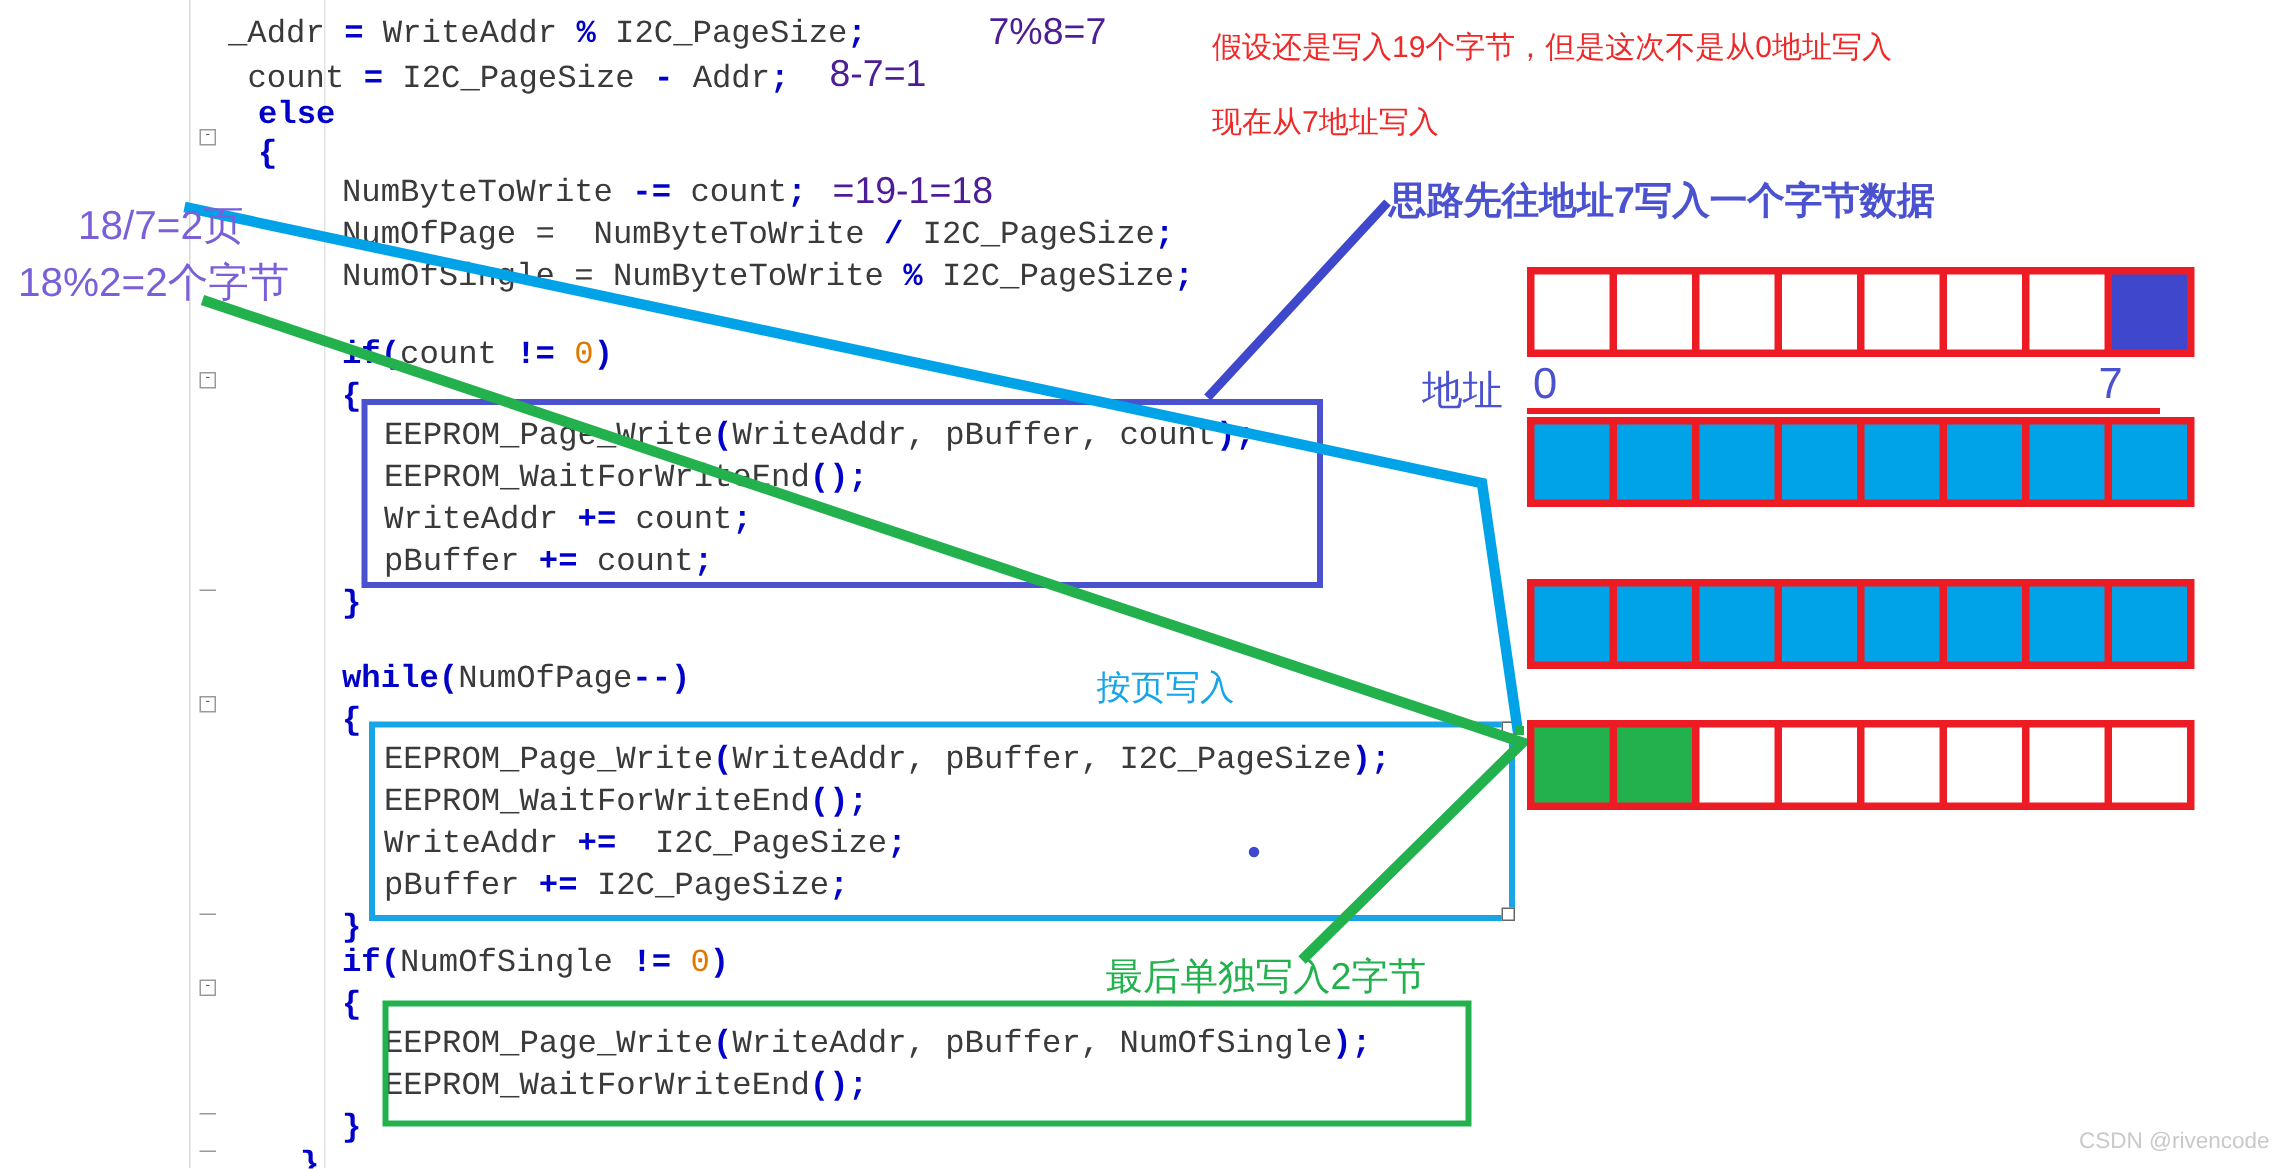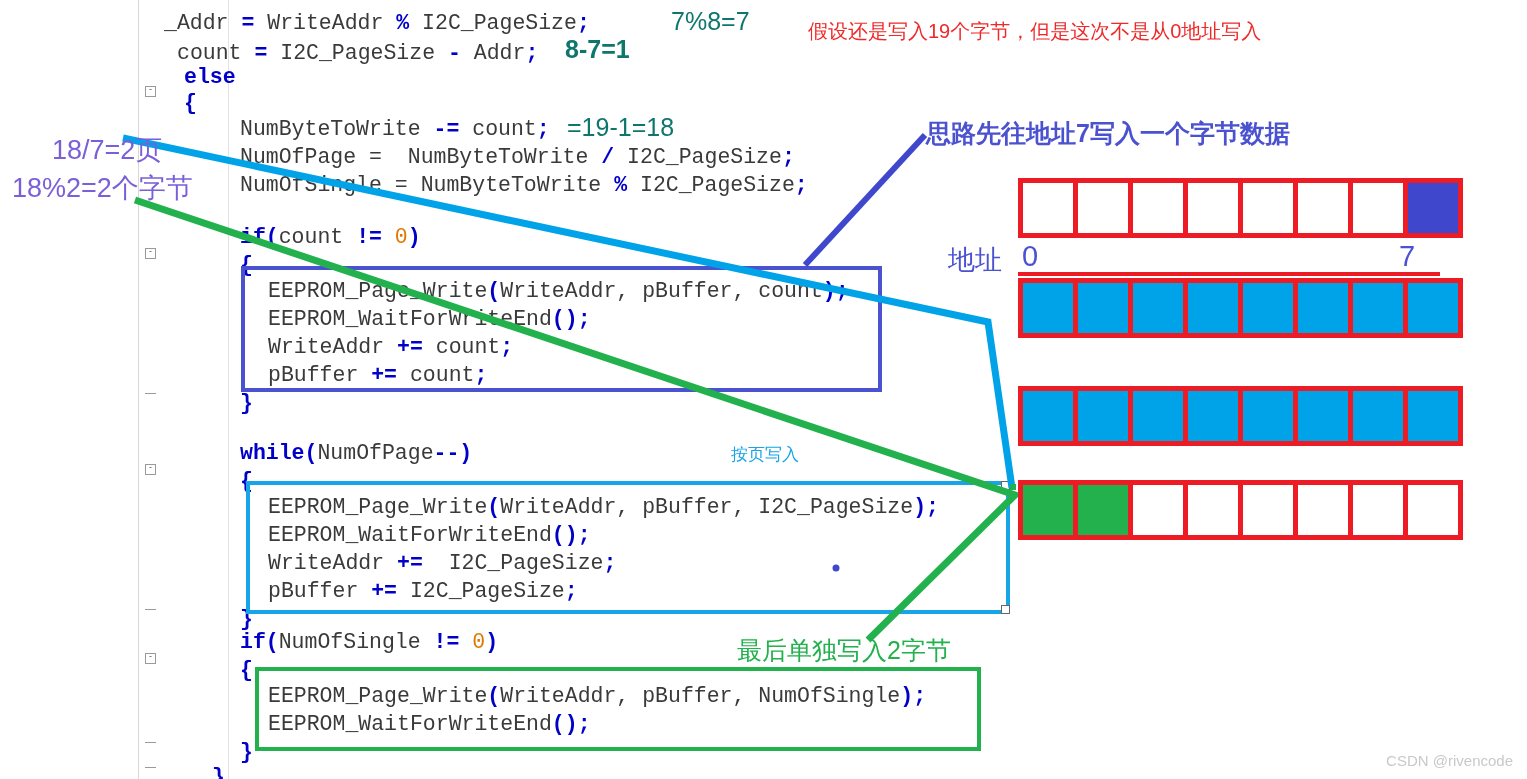--- a/index.html
+++ b/index.html
@@ -7,21 +7,21 @@
     width:1527px;height:779px;
     background:#ffffff;
     font-family:"Liberation Sans", sans-serif;
     overflow:hidden;
     position:relative;
   }
   #root{position:absolute;left:0;top:0;width:1527px;height:779px;overflow:hidden;}
 
   
   .editor{
-    position:absolute;left:12px;top:0;width:1030px;height:779px;
+    position:absolute;left:0;top:0;width:1030px;height:779px;
     font-family:"Liberation Mono","DejaVu Sans Mono",monospace;
     font-size:21.5px;
     line-height:30px;
     color:#3a3a3a;
     white-space:pre;
     letter-spacing:0px;
   }
   .gutter-line{
     position:absolute;left:126px;top:0;width:1px;height:779px;
     background:#d8d8d8;
@@ -42,33 +42,33 @@
   }
 
   .cl{position:absolute;left:0;}
   .kw{color:#0000c8;font-weight:bold;}
   .num{color:#e07800;}
   .pn{color:#0000c8;font-weight:bold;}
   .id{color:#3a3a3a;}
 
   
   .ann-inline{
-    color:#0f766e;
+    color:#4c1d95;
     font-family:"Liberation Sans",sans-serif;
     font-size:25px;
     font-weight:400;
     letter-spacing:0px;
   }
 
   
   .ann{position:absolute;white-space:nowrap;}
   .ann-red{color:#f02828;font-size:20px;}
   .ann-purple{color:#7a5fd8;font-size:27px;}
   .ann-blue{color:#4b52d0;font-size:25px;}
-  .ann-cyan{color:#18a5e8;font-size:17px;}
+  .ann-cyan{color:#18a5e8;font-size:23px;}
   .ann-green{color:#22b14c;font-size:25px;}
 
   
   .codebox{position:absolute;box-sizing:border-box;background:transparent;}
   .box-blue{border:4px solid #4b52d0;}
   .box-cyan{border:4px solid #18a5e8;}
   .box-green{border:4px solid #22b14c;}
 
   
   .handle{position:absolute;width:7px;height:7px;border:1px solid #666;background:#fff;}
@@ -104,21 +104,21 @@
     <div class="fold minus" style="top:86px"></div>
     <div class="fold minus" style="top:248px"></div>
     <div class="foldtick" style="top:393px"></div>
     <div class="fold minus" style="top:464px"></div>
     <div class="foldtick" style="top:609px"></div>
     <div class="fold minus" style="top:653px"></div>
     <div class="foldtick" style="top:742px"></div>
     <div class="foldtick" style="top:767px"></div>
 
     <div id="code-lines"><div class="cl" style="top: 8px; left: 152px;"><span class="id">_Addr </span><span class="kw">=</span><span class="id"> WriteAddr </span><span class="kw">%</span><span class="id"> I2C_PageSize</span><span class="pn">;</span></div><div class="cl" style="top: 38px; left: 165px;"><span class="id">count </span><span class="kw">=</span><span class="id"> I2C_PageSize </span><span class="kw">-</span><span class="id"> Addr</span><span class="pn">;</span></div><div class="cl" style="top: 62px; left: 172px;"><span class="kw">else</span></div><div class="cl" style="top: 88px; left: 172px;"><span class="pn">{</span></div><div class="cl" style="top: 114px; left: 228px;"><span class="id">NumByteToWrite </span><span class="kw">-=</span><span class="id"> count</span><span class="pn">;</span></div><div class="cl" style="top: 142px; left: 228px;"><span class="id">NumOfPage =  NumByteToWrite </span><span class="kw">/</span><span class="id"> I2C_PageSize</span><span class="pn">;</span></div><div class="cl" style="top: 170px; left: 228px;"><span class="id">NumOfSingle = NumByteToWrite </span><span class="kw">%</span><span class="id"> I2C_PageSize</span><span class="pn">;</span></div><div class="cl" style="top: 222px; left: 228px;"><span class="kw">if</span><span class="pn">(</span><span class="id">count </span><span class="kw">!=</span><span class="id"> </span><span class="num">0</span><span class="pn">)</span></div><div class="cl" style="top: 250px; left: 228px;"><span class="pn">{</span></div><div class="cl" style="top: 276px; left: 256px;"><span class="id">EEPROM_Page_Write</span><span class="pn">(</span><span class="id">WriteAddr, pBuffer, count</span><span class="pn">)</span><span class="pn">;</span></div><div class="cl" style="top: 304px; left: 256px;"><span class="id">EEPROM_WaitForWriteEnd</span><span class="pn">()</span><span class="pn">;</span></div><div class="cl" style="top: 332px; left: 256px;"><span class="id">WriteAddr </span><span class="kw">+=</span><span class="id"> count</span><span class="pn">;</span></div><div class="cl" style="top: 360px; left: 256px;"><span class="id">pBuffer </span><span class="kw">+=</span><span class="id"> count</span><span class="pn">;</span></div><div class="cl" style="top: 388px; left: 228px;"><span class="pn">}</span></div><div class="cl" style="top: 438px; left: 228px;"><span class="kw">while</span><span class="pn">(</span><span class="id">NumOfPage</span><span class="kw">--</span><span class="pn">)</span></div><div class="cl" style="top: 466px; left: 228px;"><span class="pn">{</span></div><div class="cl" style="top: 492px; left: 256px;"><span class="id">EEPROM_Page_Write</span><span class="pn">(</span><span class="id">WriteAddr, pBuffer, I2C_PageSize</span><span class="pn">)</span><span class="pn">;</span></div><div class="cl" style="top: 520px; left: 256px;"><span class="id">EEPROM_WaitForWriteEnd</span><span class="pn">()</span><span class="pn">;</span></div><div class="cl" style="top: 548px; left: 256px;"><span class="id">WriteAddr </span><span class="kw">+=</span><span class="id">  I2C_PageSize</span><span class="pn">;</span></div><div class="cl" style="top: 576px; left: 256px;"><span class="id">pBuffer </span><span class="kw">+=</span><span class="id"> I2C_PageSize</span><span class="pn">;</span></div><div class="cl" style="top: 604px; left: 228px;"><span class="pn">}</span></div><div class="cl" style="top: 627px; left: 228px;"><span class="kw">if</span><span class="pn">(</span><span class="id">NumOfSingle </span><span class="kw">!=</span><span class="id"> </span><span class="num">0</span><span class="pn">)</span></div><div class="cl" style="top: 655px; left: 228px;"><span class="pn">{</span></div><div class="cl" style="top: 681px; left: 256px;"><span class="id">EEPROM_Page_Write</span><span class="pn">(</span><span class="id">WriteAddr, pBuffer, NumOfSingle</span><span class="pn">)</span><span class="pn">;</span></div><div class="cl" style="top: 709px; left: 256px;"><span class="id">EEPROM_WaitForWriteEnd</span><span class="pn">()</span><span class="pn">;</span></div><div class="cl" style="top: 737px; left: 228px;"><span class="pn">}</span></div><div class="cl" style="top: 762px; left: 200px;"><span class="pn">}</span></div></div>
-    <div id="inline-annotations"><div class="cl ann-inline" style="top: 6px; left: 659px;">7%8=7</div><div class="cl ann-inline" style="top: 34px; left: 553px; font-weight: bold;">8-7=1</div><div class="cl ann-inline" style="top: 112px; left: 555px;">=19-1=18</div></div>
+    <div id="inline-annotations"><div class="cl ann-inline" style="top: 6px; left: 659px;">7%8=7</div><div class="cl ann-inline" style="top: 34px; left: 553px;">8-7=1</div><div class="cl ann-inline" style="top: 112px; left: 555px;">=19-1=18</div></div>
   </div>
 
   <div class="codebox box-blue" style="left:241px;top:266px;width:641px;height:126px;"></div>
 
   <div class="codebox box-cyan" style="left:246px;top:481px;width:764px;height:133px;">
     <div class="handle" style="right:-4px;top:-4px;"></div>
     <div class="handle" style="right:-4px;bottom:-4px;"></div>
   </div>
 
   <div class="codebox box-green" style="left:255px;top:667px;width:726px;height:84px;"></div>
@@ -132,20 +132,21 @@
     <polyline points="925,135 805,265" fill="none" stroke="#3f48cc" stroke-width="6"></polyline>
 
     <line x1="1018" y1="274" x2="1440" y2="274" stroke="#ed1c24" stroke-width="4"></line>
 
     <line x1="1010" y1="487" x2="1016" y2="487" stroke="#22b14c" stroke-width="6"></line>
 
     <circle cx="836" cy="568" r="3.5" fill="#3f48cc"></circle>
   </svg>
 
   <div class="ann ann-red" style="left:808px;top:18px;">假设还是写入19个字节，但是这次不是从0地址写入</div>
+  <div class="ann ann-red" style="left:808px;top:68px;">现在从7地址写入</div>
 
   <div class="ann ann-purple" style="left:52px;top:132px;">18/7=2页</div>
   <div class="ann ann-purple" style="left:12px;top:170px;">18%2=2个字节</div>
 
   <div class="ann ann-blue" style="left:926px;top:117px;font-weight:bold;">思路先往地址7写入一个字节数据</div>
 
   <div class="ann ann-cyan" style="left:731px;top:443px;">按页写入</div>
 
   <div class="ann ann-green" style="left:737px;top:634px;">最后单独写入2字节</div>
 

